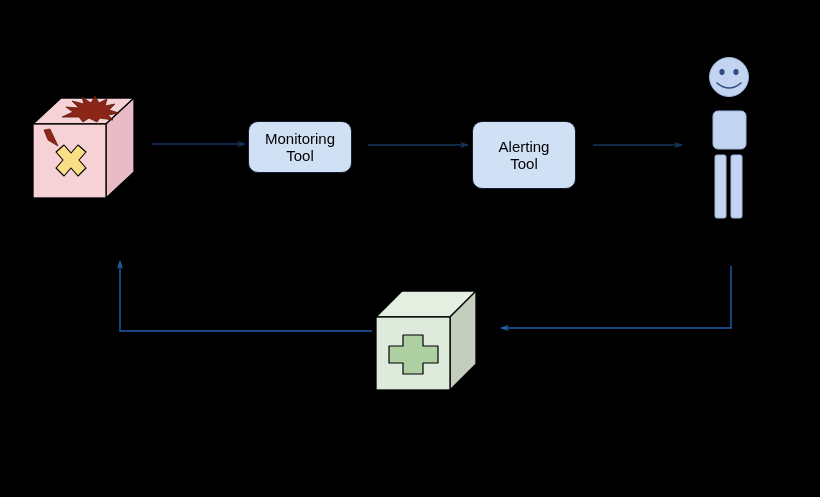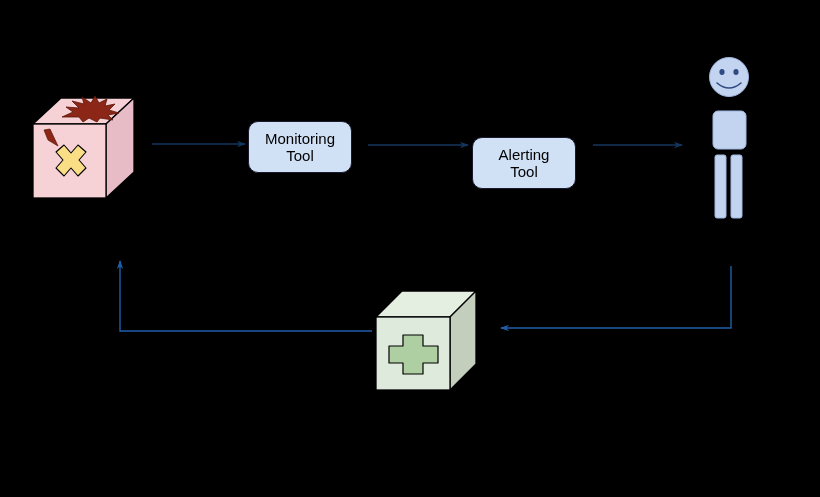--- a/index.html
+++ b/index.html
@@ -32,21 +32,21 @@
     align-items: center;
     justify-content: center;
     color: #000000;
     font-size: 15px;
     line-height: 17px;
     text-align: center;
     white-space: pre-line;
     font-family: "Liberation Sans", sans-serif;
   }
   #monitoring-tool-box { left: 248px; top: 121px; width: 104px; height: 52px; }
-  #alerting-tool-box   { left: 472px; top: 137px; width: 104px; height: 52px; }
+  #alerting-tool-box   { left: 472px; top: 121px; width: 104px; height: 68px; }
 </style>
 </head>
 <body>
 
 <div id="canvas">
 
   <svg class="svg-layer" viewBox="0 0 820 497" xmlns="http://www.w3.org/2000/svg">
     <defs>
       <marker id="arr-dark" markerWidth="9" markerHeight="9" refX="8" refY="3.2" orient="auto" markerUnits="userSpaceOnUse">
         <path d="M0,0 L9,3.2 L0,6.4 L2.6,3.2 Z" fill="#14365E"></path>

